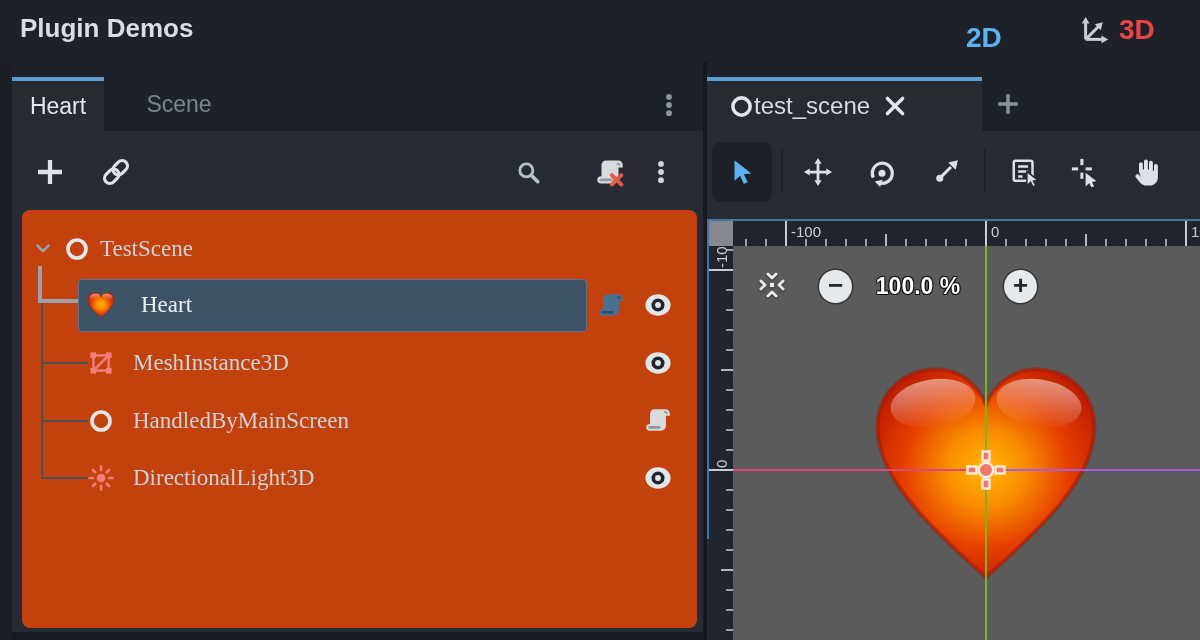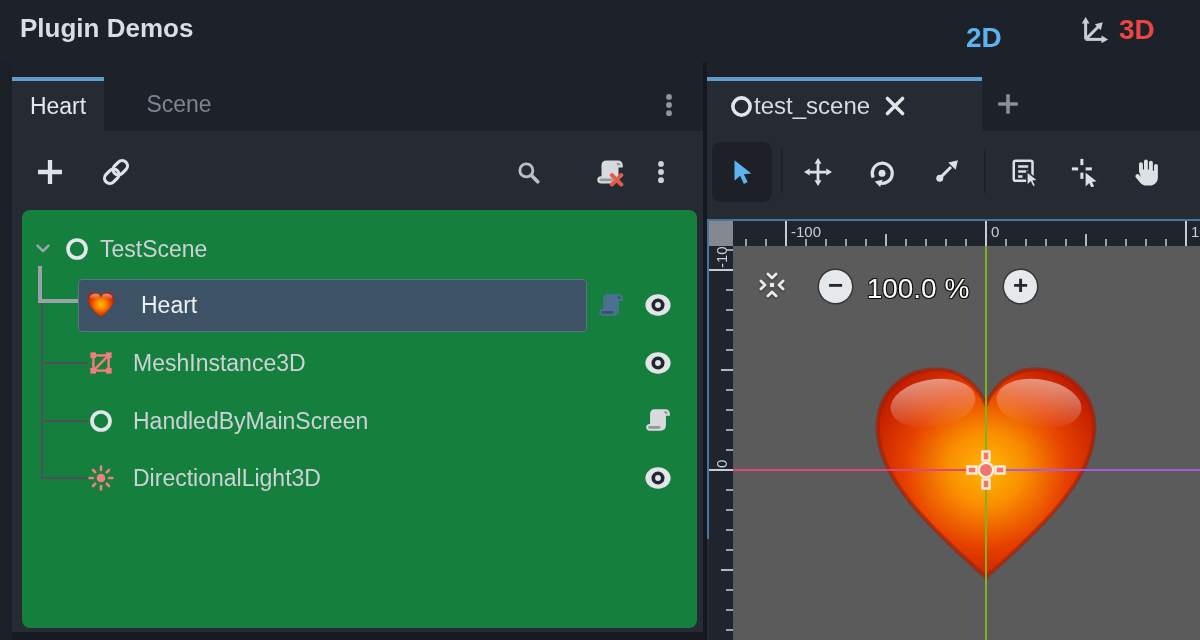--- a/index.html
+++ b/index.html
@@ -26,21 +26,21 @@
   .tab-active { background:#262b33; border-top:4px solid #5d9ecf; display:flex; align-items:center; justify-content:center; }
   #tab-scene { left:0; top:15px; width:92px; height:54px; font-size:23px; color:#e4e8eb; }
   #tab-import { left:92px; top:15px; width:150px; height:54px; display:flex; align-items:center; justify-content:center; font-size:23px; color:#7d848d; }
   #ld-tab-dots { left:644px; top:27px; width:26px; height:32px; color:#8f959d; }
 
   #ld-toolbar { left:0; top:69px; width:691px; height:79px; background:#262b33; }
   #filter-input { left:140px; top:15px; width:413px; height:53px; background:#191d24; border:none; border-radius:7px; outline:none; color:#cdd3d9; font-size:22px; font-family:"Liberation Sans",sans-serif; padding:0 46px 0 16px; }
   #filter-input::placeholder { color:#868d96; }
 
   
-  #tree-panel { left:10px; top:148px; width:675px; height:418px; background:#15803d; border-radius:8px; overflow:hidden; }
+  #tree-panel { left:10px; top:148px; width:675px; height:418px; background:#c2410c; border-radius:8px; overflow:hidden;font-family:Liberation Serif, serif; }
   .tree-label { font-size:23px; color:#ccd2d8; white-space:nowrap; }
   .conn { background:#4a5159; }
   .conn-sel { background:#9aa1aa; }
   #row-heart-sel { left:56px; top:69px; width:509px; height:53px; background:#3e5265; border:1px solid #5d7388; border-radius:4px; }
   #ld-bottom-strip { left:0; top:570px; width:691px; height:8px; background:#171b21; }
 
   
   #right-panel { left:707px; top:62px; width:493px; height:578px; background:#262b33; }
   #rp-tabbar { left:0; top:0; width:493px; height:69px; background:#1d222a; }
   #tab-scene-main { left:0; top:15px; width:275px; height:54px; justify-content:flex-start; padding-left:22px; }
@@ -64,21 +64,21 @@
   .vtick-major { left:0; width:24px; height:2px; background:#c6ccd3; }
   .vtick-med { right:0; width:12px; height:1.5px; background:#b2b8c0; }
   .hlab { top:2px; font-size:15px; color:#c9ced5; }
   .vlab { left:4px; font-size:15px; color:#c9ced5; transform:rotate(-90deg); transform-origin:0 0; white-space:nowrap; }
 
   #canvas { left:24px; top:25px; width:467px; height:402px; background:#5b5b5b; overflow:hidden; }
   #axis-y { left:252px; top:0; width:2px; height:402px; background:#7db41f; }
   #axis-x-left { left:0; top:223px; width:253px; height:2px; background:#dc4878; }
   #axis-x-right { left:253px; top:223px; width:214px; height:2px; background:#a95bd9; }
   .zoombtn { width:33px; height:33px; border-radius:50%; background:#e6e9ec; box-shadow:0 0 0 1.5px rgba(0,0,0,0.4); color:#23272e; font-size:26px; font-weight:bold; text-align:center; line-height:31px; }
-  #zoom-percent { left:124px; top:27px; width:122px; text-align:center; font-size:28px; font-weight:400; color:#ffffff;
+  #zoom-percent { left:124px; top:27px; width:122px; text-align:center; font-size:23px; font-weight:700; color:#ffffff;
     text-shadow:-1px -1px 0 rgba(0,0,0,.75), 1px -1px 0 rgba(0,0,0,.75), -1px 1px 0 rgba(0,0,0,.75), 1px 1px 0 rgba(0,0,0,.75); }
   #focus-btn { left:25px; top:25px; color:#e8ebee; filter:drop-shadow(0 1px 1px rgba(0,0,0,.5)); }
 </style>
 </head>
 <body>
 
 <svg width="0" height="0" style="position:absolute">
   <defs>
     <radialGradient id="hg" cx="50%" cy="48%" r="58%">
       <stop offset="0%" stop-color="#ffb607"></stop>

